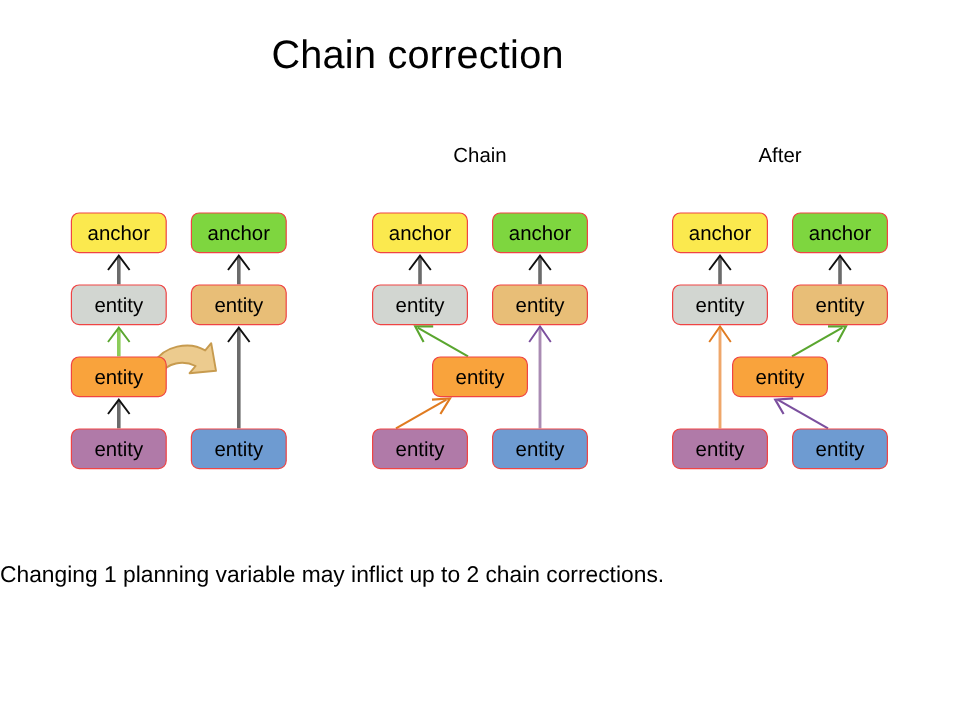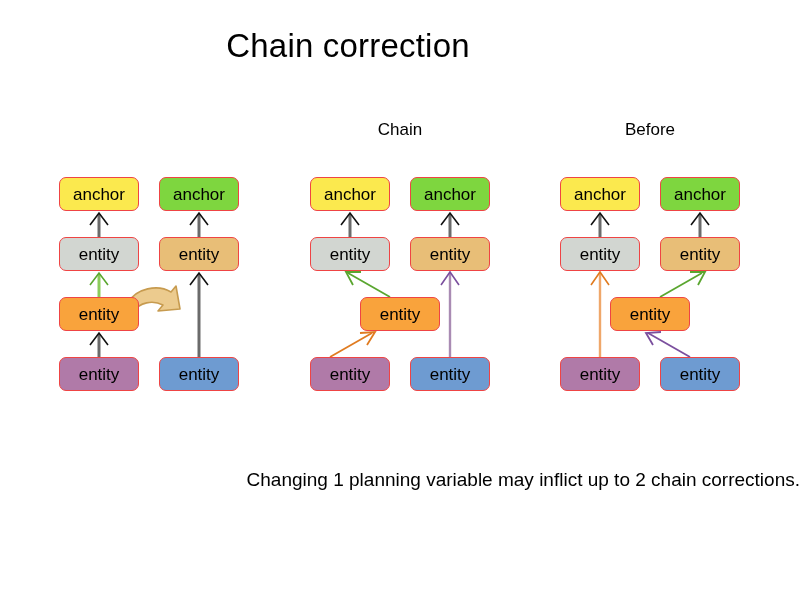--- a/index.html
+++ b/index.html
@@ -28,21 +28,21 @@
     text-align: center;
     font-size: 33px;
     color: #000000;
     letter-spacing: 0.2px;
   }
   .caption {
     position: absolute;
     left: 0;
     top: 469px;
     width: 800px;
-    text-align: right;
+    text-align: left;
     font-size: 19px;
     color: #000000;
   }
   .panel-label {
     position: absolute;
     top: 120px;
     font-size: 17px;
     color: #000000;
     text-align: center;
     width: 120px;
@@ -73,21 +73,21 @@
   }
 </style>
 </head>
 <body>
 
 <div id="stage">
 
   <div class="title">Chain correction</div>
 
   <div class="panel-label" id="label-before">Chain</div>
-  <div class="panel-label" id="label-after">Before</div>
+  <div class="panel-label" id="label-after">After</div>
 
   <svg class="diagram" viewBox="0 0 800 600">
 
     <g>
 
       <g>
         <line x1="99" y1="237" x2="99" y2="214" stroke="#6b6b6b" stroke-width="3"></line>
         <path d="M 90 225 L 99 213 L 108 225" fill="none" stroke="#111111" stroke-width="1.6"></path>
       </g>
 

